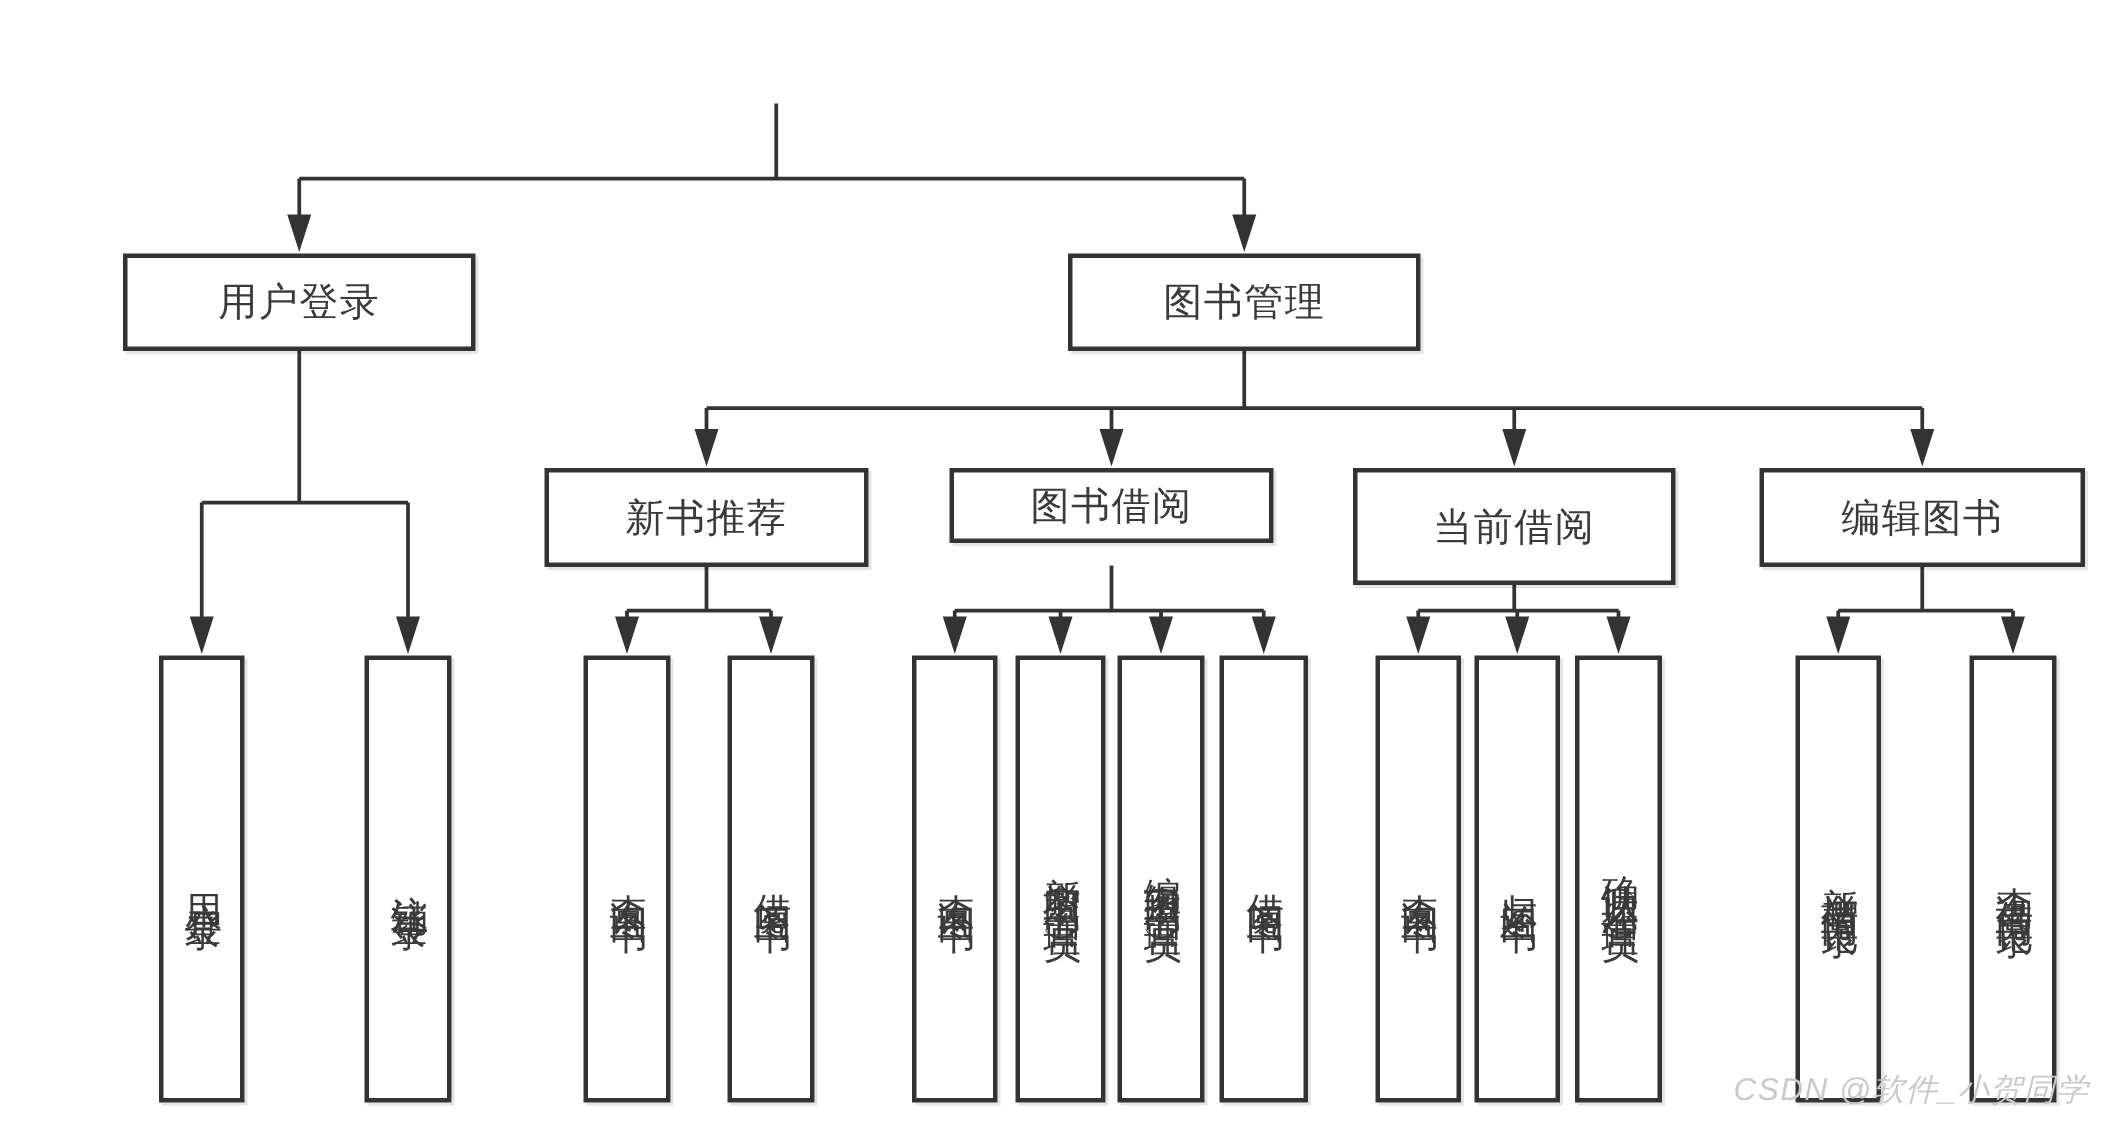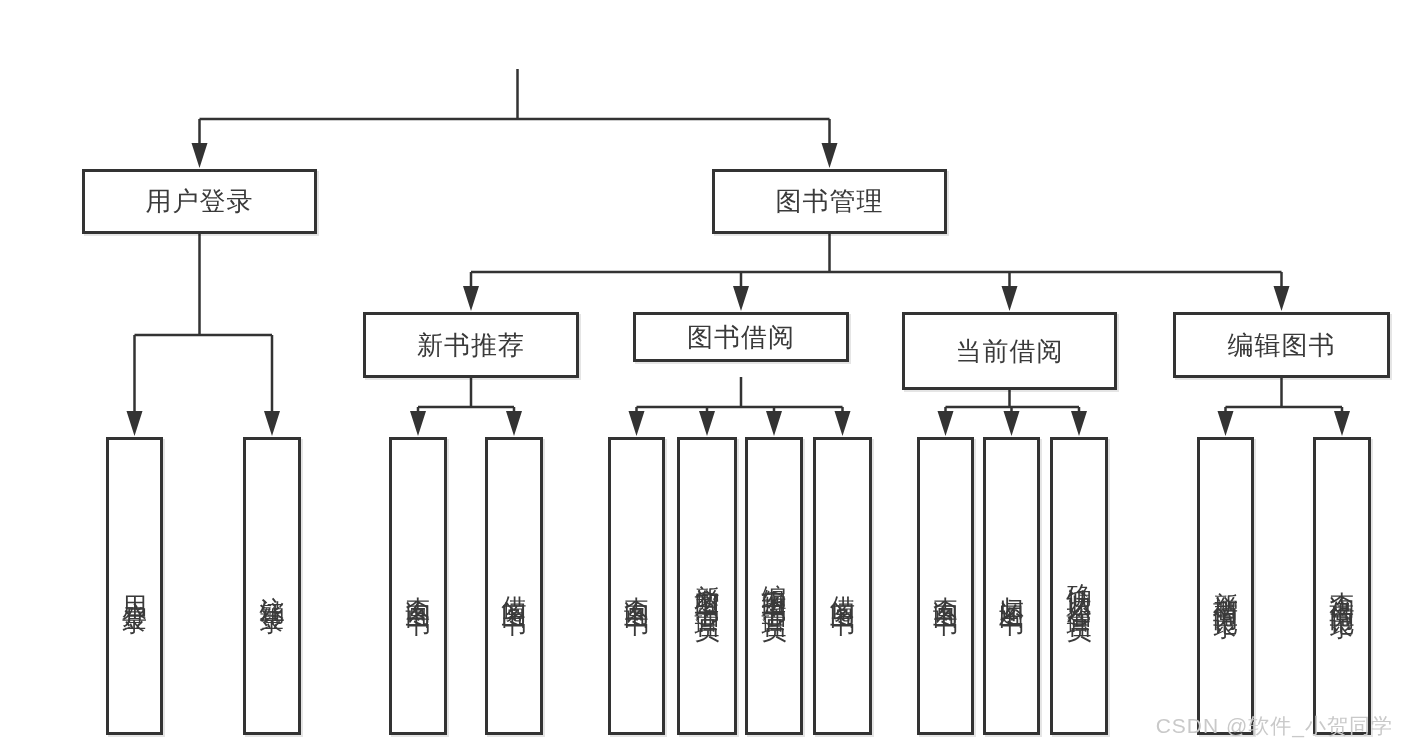--- a/index.html
+++ b/index.html
@@ -36,20 +36,21 @@
   }
   .watermark {
     position:absolute;
     right:12px;
     top:712px;
     font-size:21px;
     letter-spacing:1px;
     color:#c9c9c9;
     white-space:nowrap;
     z-index:5;
+    font-style:italic;
   }
 </style>
 </head>
 <body>
 
 <div class="canvas">
 
   <svg class="connectors" width="1405" height="747" viewBox="0 0 1405 747">
     <path fill="none" stroke="#333333" stroke-width="2.5" d="M517.5 69 V119 M199.5 119 H829.5 M199.5 119 V145 M829.5 119 V145
              M199.5 234 V335 M134.5 335 H272 M134.5 335 V413 M272 335 V413

